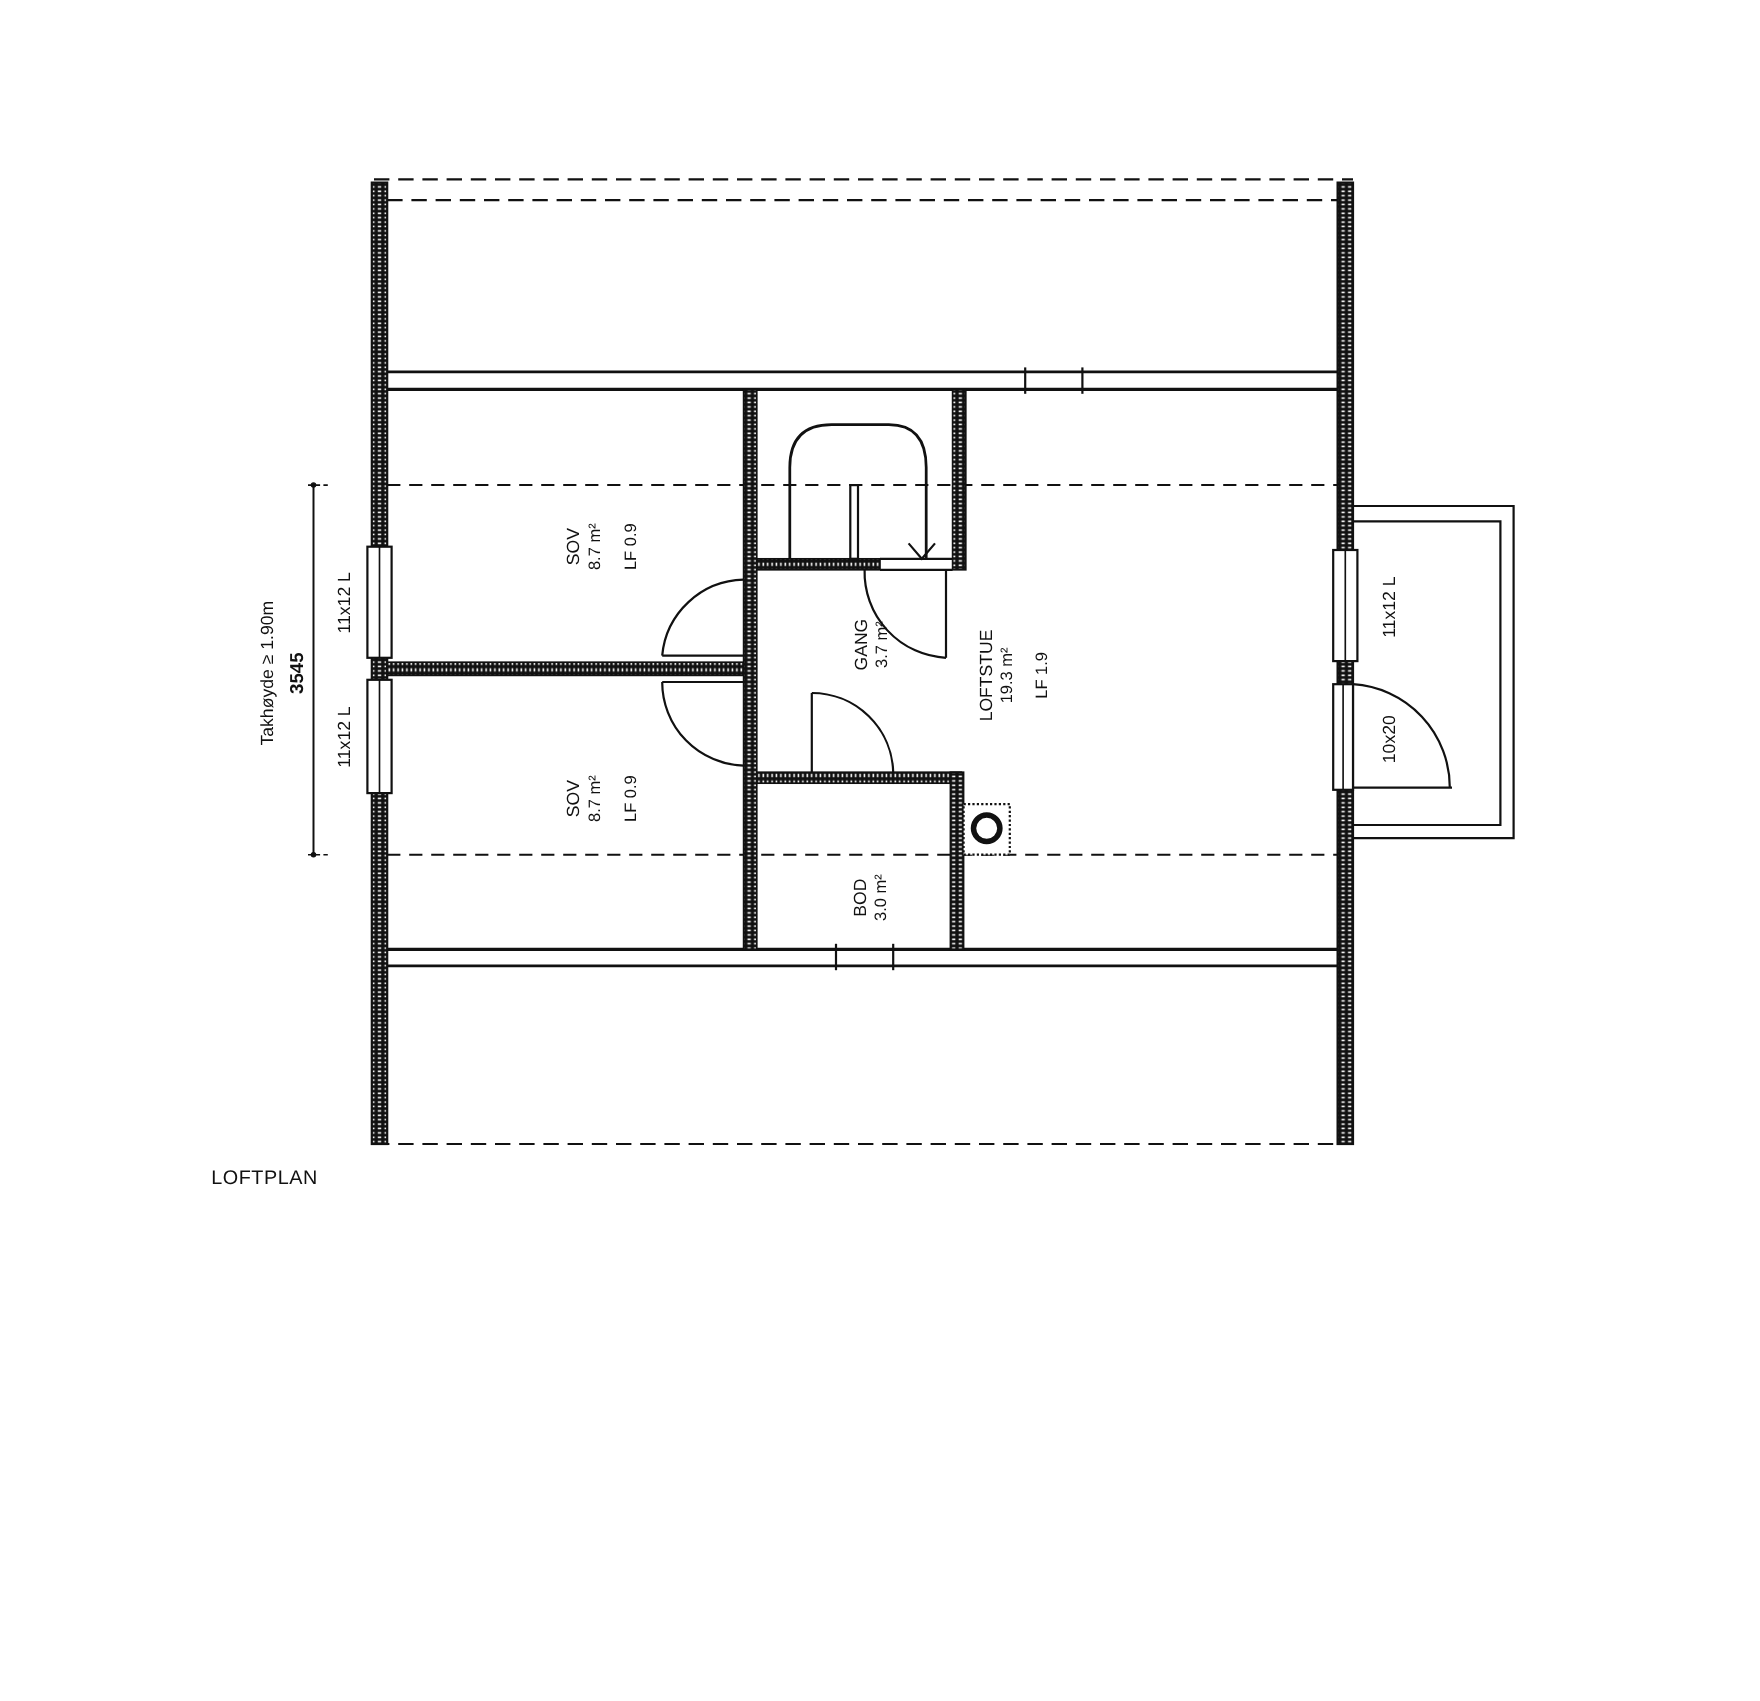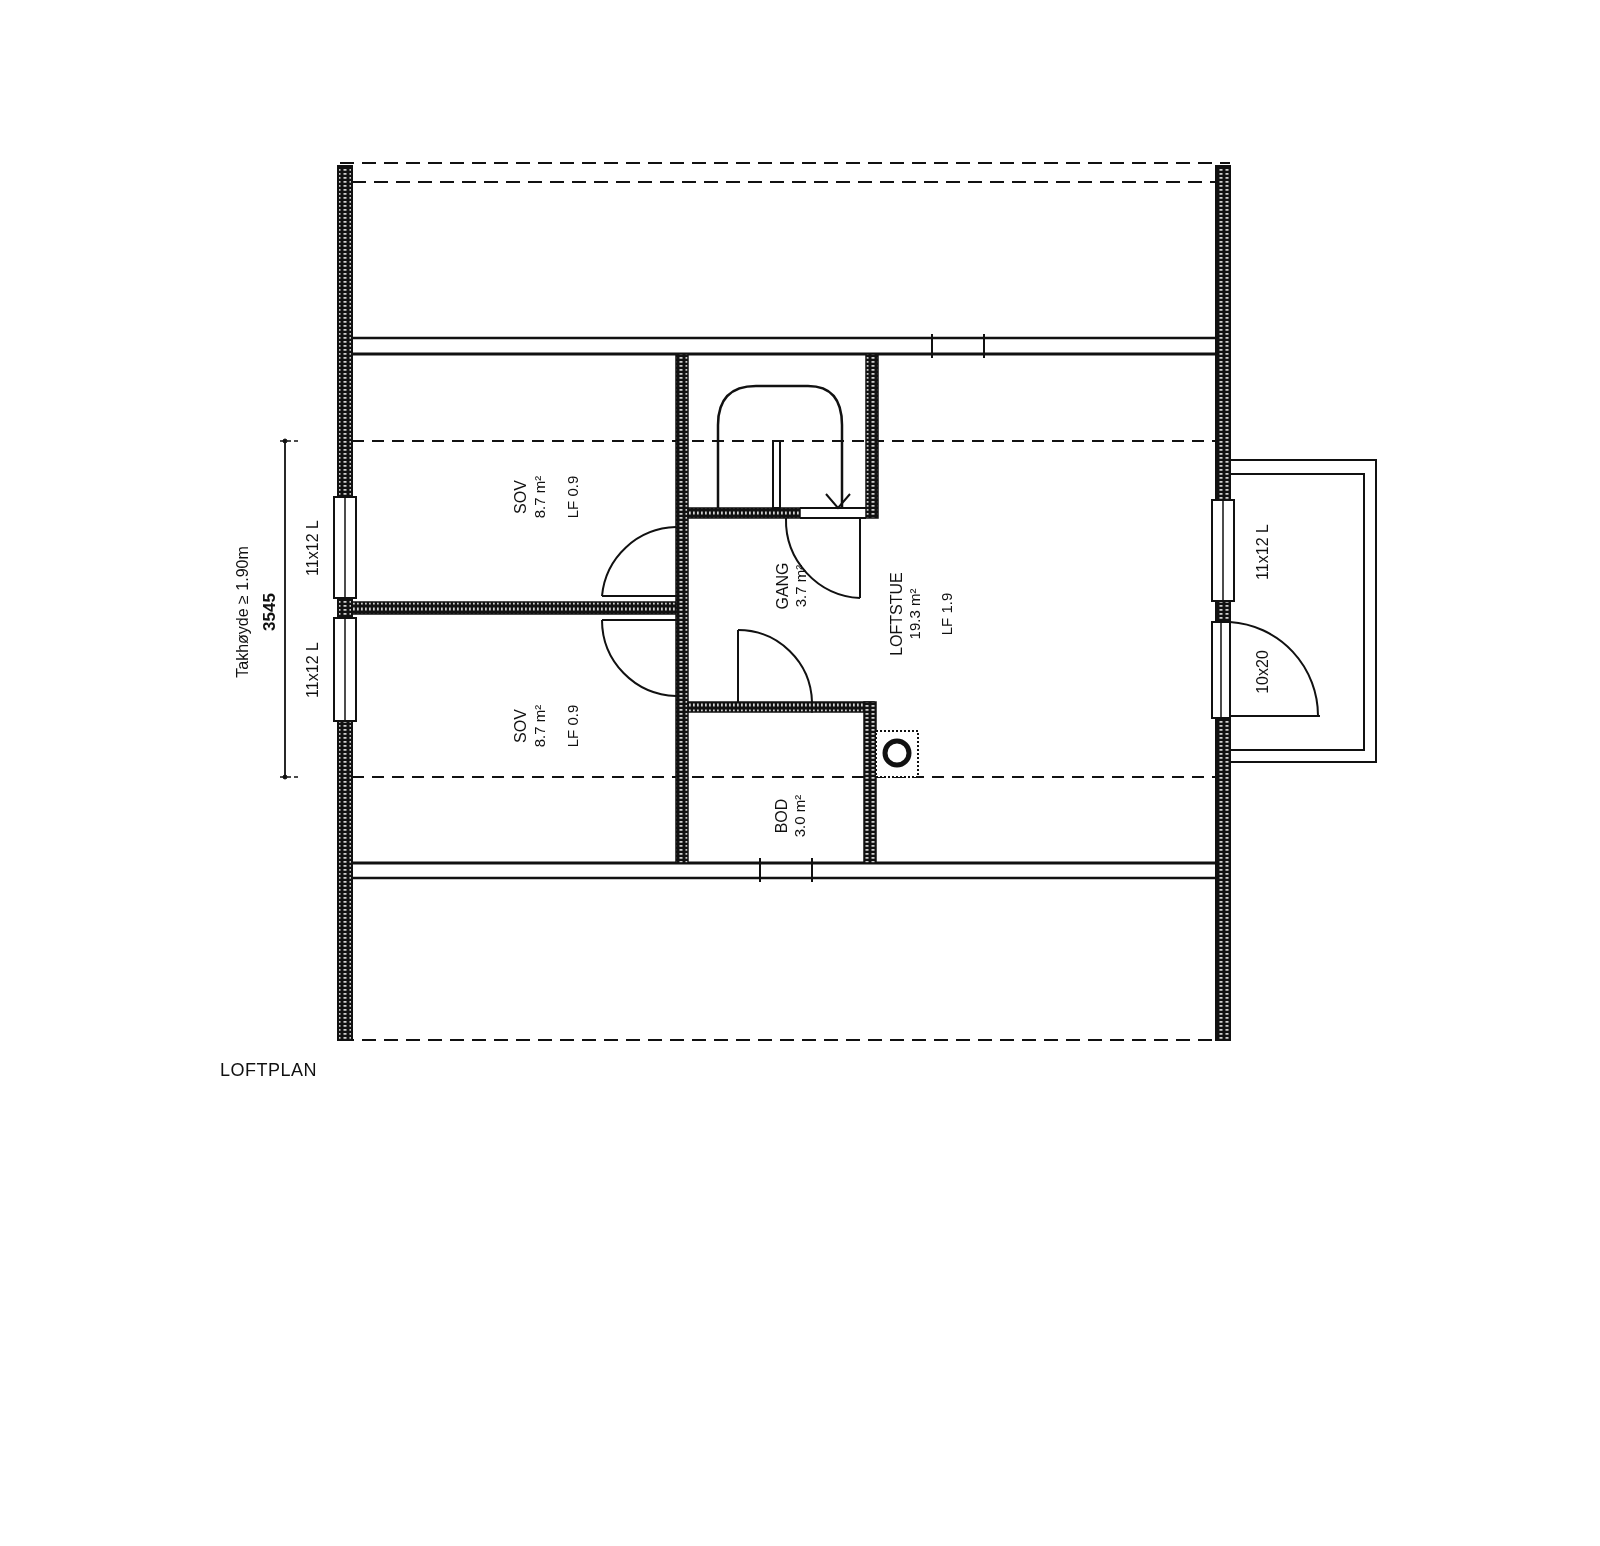--- a/index.html
+++ b/index.html
@@ -1,18 +1,18 @@
 <!DOCTYPE html>
 <html><head>
   <meta charset="utf-8">
   <style>
     html, body { margin: 0; padding: 0; background: #ffffff; }
     body { width: 1600px; height: 1546px; position: relative; overflow: hidden; font-family: "Liberation Sans", sans-serif; }
     #plan { position: absolute; left: 0; top: 0; width: 1600px; height: 1546px; }
-    .caption { position: absolute; left: 192px; top: 1060px; font-family: "Liberation Sans", sans-serif; font-size: 18px; letter-spacing: 0.5px; color: #111; margin-left: 28px; }
+    .caption { position: absolute; left: 192px; top: 1060px; font-family: "Liberation Sans", sans-serif; font-size: 18px; letter-spacing: 0.5px; color: #111; }
     .lbl { font-family: "Liberation Sans Narrow", "Liberation Sans", sans-serif; fill: #111; }
   </style>
 </head>
 <body>
 
 <svg id="plan" viewBox="0 0 1600 1546" xmlns="http://www.w3.org/2000/svg">
   <defs>
     <pattern id="hatchV" width="6" height="4" patternUnits="userSpaceOnUse">
       <rect width="6" height="4" fill="#111"></rect>
       <rect x="1.5" y="1.2" width="3" height="1.4" fill="#fff"></rect>

